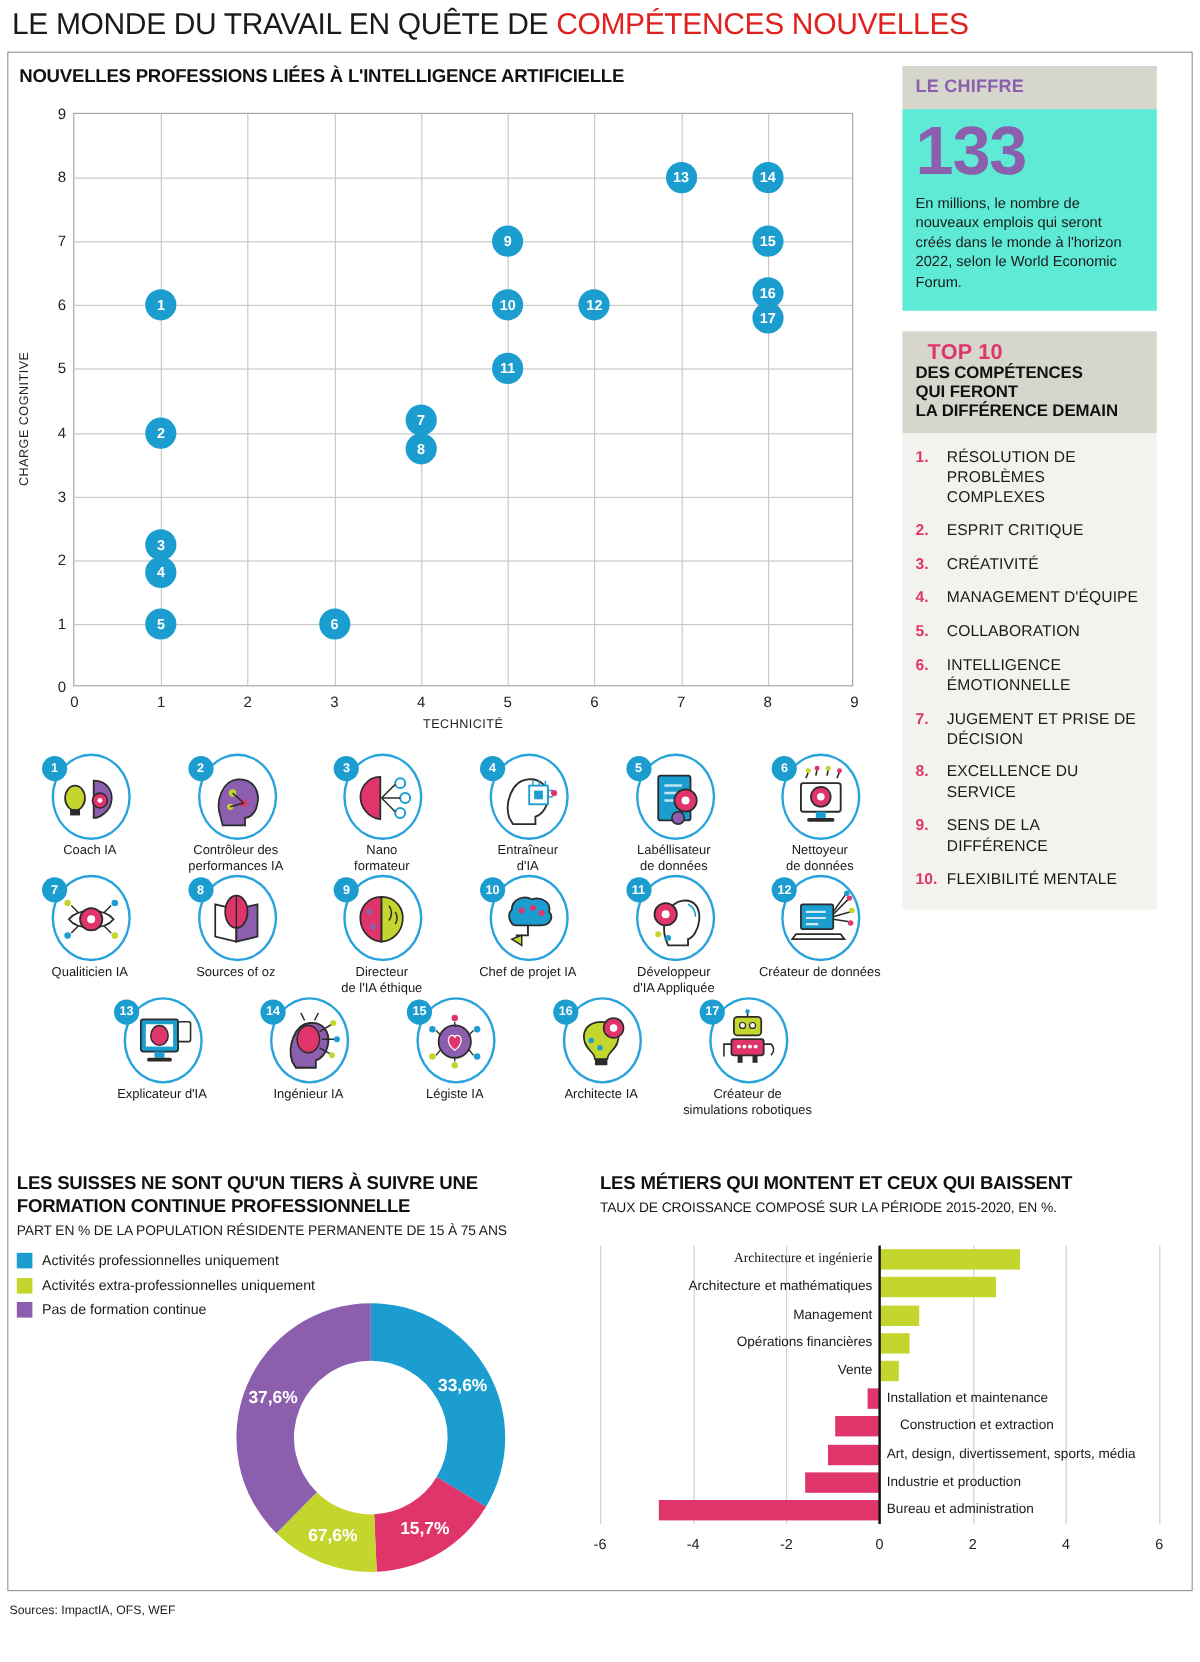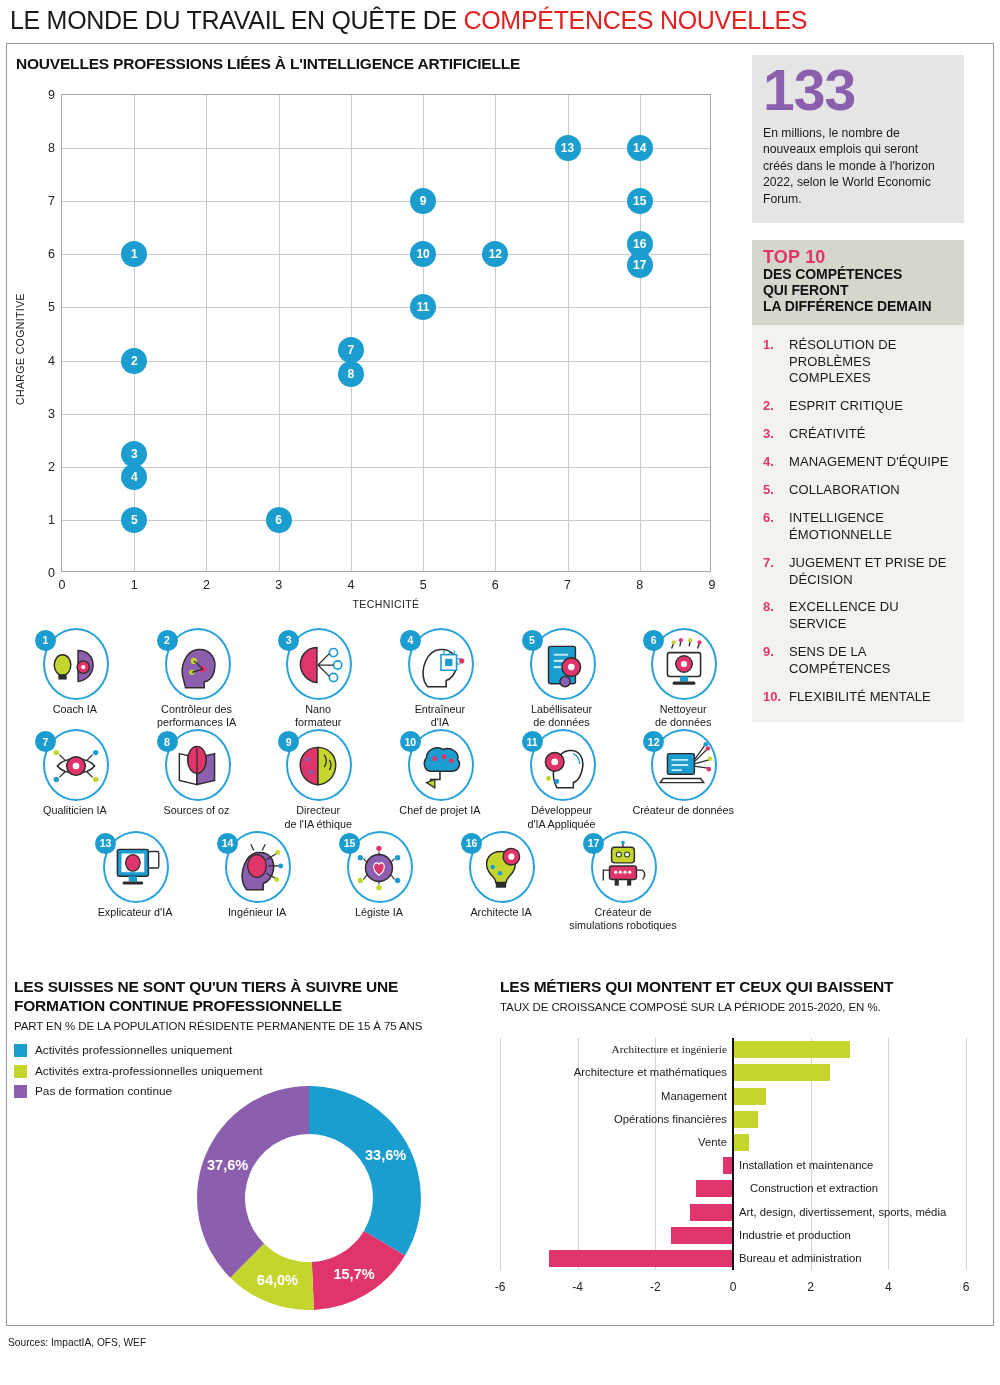--- a/index.html
+++ b/index.html
@@ -116,30 +116,30 @@
 
   
   .side { position: absolute; left: 752px; top: 55px; width: 212px; }
   .side-head {
     background: #d6d6cd; padding: 9px 11px 10px 11px;
   }
   .side-head .lbl {
     font-size: 15px; font-weight: 700; letter-spacing: 0.2px;
   }
   .chiffre-head .lbl { color: #8b5fad; }
-  .side-body { background: #e5e5e5; padding: 8px 22px 16px 11px; }
+  .side-body { background: #5eead4; padding: 8px 22px 16px 11px; }
   .big-num {
     font-size: 57px; font-weight: 800; color: #8b5fad;
     line-height: 0.95; letter-spacing: -1px; margin-bottom: 8px;
   }
   .chiffre-txt { font-size: 12.2px; line-height: 1.34; color: #1a1a1a; }
 
   .top10 { margin-top: 17px; }
   .top10-head { background: #d6d6cd; padding: 8px 11px 10px 11px; }
-  .top10-head .t1 { color: #e0356b; font-size: 18px; font-weight: 800; letter-spacing: 0.2px; line-height: 1.05; }
+  .top10-head .t1 { color: #e0356b; font-size: 18px; font-weight: 800; letter-spacing: 0.2px; line-height: 1.05; margin-left: 10px; }
   .top10-head .t2 { font-size: 14px; font-weight: 700; line-height: 1.14; letter-spacing: -0.1px; color: #111; }
   .top10-body { background: #f2f2ee; padding: 12px 11px 14px 11px; }
   .t10-item { display: flex; margin-bottom: 11px; align-items: flex-start; }
   .t10-item:last-child { margin-bottom: 2px; }
   .t10-rank {
     color: #e0356b; font-weight: 800; font-size: 13px;
     width: 26px; flex: 0 0 26px; line-height: 1.25;
   }
   .t10-txt { font-size: 13px; line-height: 1.3; letter-spacing: 0.1px; color: #1a1a1a; }
 
@@ -581,20 +581,23 @@
          <div class="icon-label">
             <span>Créateur de</span>
             <span>simulations robotiques</span>
           </div>
         </div>
       </div>
     </div>
 
   <div class="side">
 
+    <div class="side-head chiffre-head">
+      <div class="lbl">LE CHIFFRE</div>
+    </div>
     <div class="side-body">
       <div class="big-num">133</div>
       <div class="chiffre-txt">En millions, le nombre de nouveaux emplois qui seront créés dans le monde à l'horizon 2022, selon le World Economic Forum.</div>
     </div>
 
     <div class="top10">
       <div class="top10-head">
         <div class="t1">TOP 10</div>
         <div class="t2">DES COMPÉTENCES</div>
         <div class="t2">QUI FERONT</div>
@@ -628,21 +631,21 @@
           <div class="t10-item">
             <div class="t10-rank">7.</div>
        <div class="t10-txt">JUGEMENT ET PRISE DE DÉCISION</div>
           </div>
           <div class="t10-item">
             <div class="t10-rank">8.</div>
        <div class="t10-txt">EXCELLENCE DU SERVICE</div>
           </div>
           <div class="t10-item">
             <div class="t10-rank">9.</div>
-       <div class="t10-txt">SENS DE LA COMPÉTENCES</div>
+       <div class="t10-txt">SENS DE LA DIFFÉRENCE</div>
           </div>
           <div class="t10-item">
             <div class="t10-rank">10.</div>
        <div class="t10-txt">FLEXIBILITÉ MENTALE</div>
           </div>
         </div>
     </div>
 
   </div>
 
@@ -673,21 +676,21 @@
        L 122.81395957234334 183.9381078194
        A 64 64 0 0 0 174.88170599639375 152.9241301620164 Z" fill="#e0356b"></path>
           <path d="M 124.92442925160084 231.89168868394995
        A 112 112 0 0 1 41.303203382528864 199.69199584743993
        L 75.03040193287364 165.53828334139425
        A 64 64 0 0 0 122.81395957234334 183.9381078194 Z" fill="#c4d62e"></path>
           <path d="M 41.303203382528864 199.69199584743993
        A 112 112 0 0 1 119.99999999999999 8
        L 119.99999999999999 56
        A 64 64 0 0 0 75.03040193287364 165.53828334139425 Z" fill="#8b5fad"></path>
-        </svg><div class="donut-pct" style="left: 196.576px; top: 76.64px;">33,6%</div><div class="donut-pct" style="left: 165.033px; top: 195.604px;">15,7%</div><div class="donut-pct" style="left: 88.3776px; top: 202.122px;">64,0%</div><div class="donut-pct" style="left: 38.5932px; top: 86.5794px;">37,6%</div></div>
+        </svg><div class="donut-pct" style="left: 196.576px; top: 76.64px;">33,6%</div><div class="donut-pct" style="left: 165.033px; top: 195.604px;">15,7%</div><div class="donut-pct" style="left: 88.3776px; top: 202.122px;">67,6%</div><div class="donut-pct" style="left: 38.5932px; top: 86.5794px;">37,6%</div></div>
   </div>
 
   <div class="bar-sec">
     <div class="sec-title">LES MÉTIERS QUI MONTENT ET CEUX QUI BAISSENT</div>
     <div class="sec-sub" style="margin-top:5px">TAUX DE CROISSANCE COMPOSÉ SUR LA PÉRIODE 2015-2020, EN %.</div>
     <div class="bar-plot" id="bar-plot">
         <div class="bar-grid" style="left: 0px;"></div>
         <div class="bar-tick" style="left: 0px;">-6</div>
         <div class="bar-grid" style="left: 77.6667px;"></div>
         <div class="bar-tick" style="left: 77.6667px;">-4</div>

